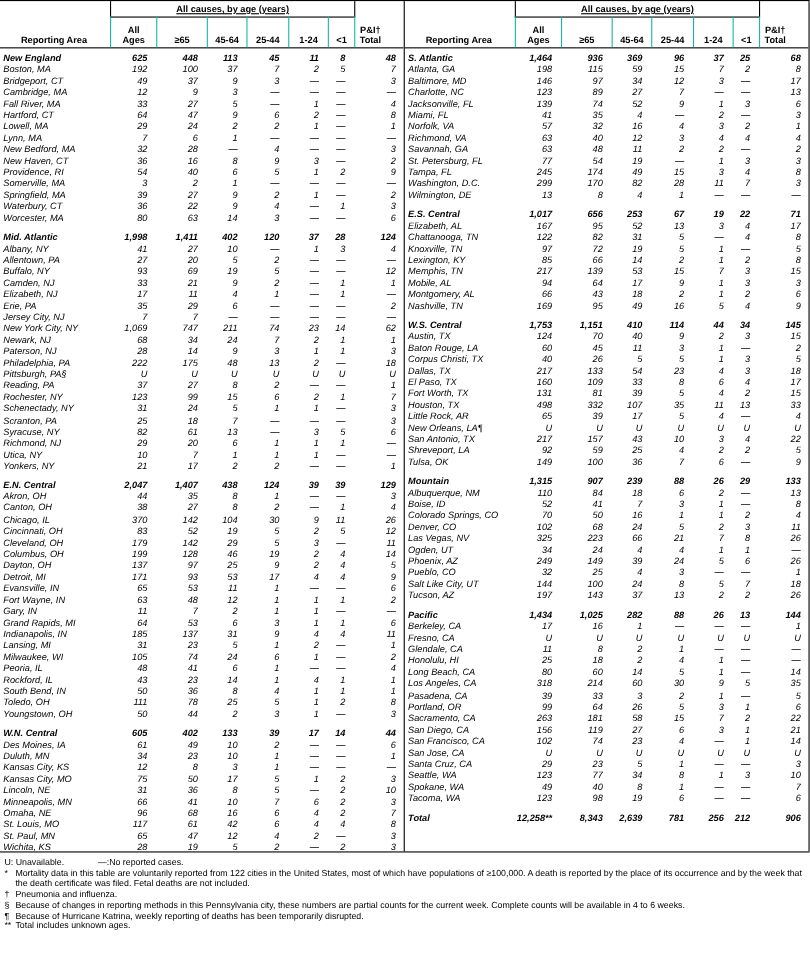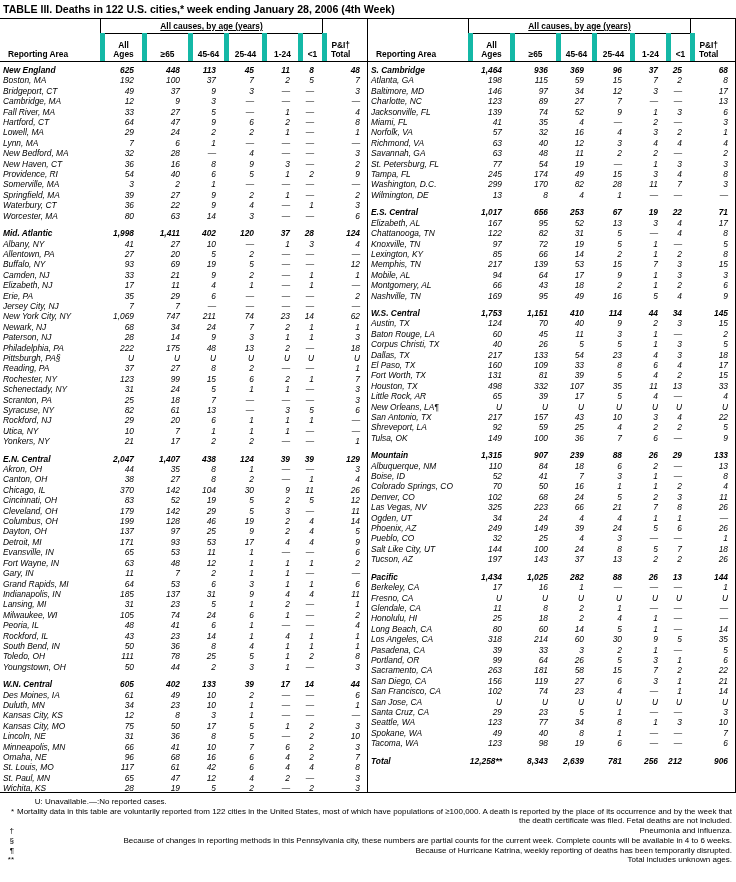--- a/index.html
+++ b/index.html
@@ -5,44 +5,43 @@
   html,body{margin:0;padding:0;background:#fff;color:#000;}
   body{width:736px;height:882px;overflow:hidden;font-family:"Liberation Sans",sans-serif;}
   .page{width:736px;height:882px;position:relative;}
   .title{font-weight:bold;font-size:10.6px;line-height:18px;height:18px;padding-left:3px;white-space:nowrap;}
   .table{display:flex;height:775px;border-top:1px solid #000;border-bottom:1px solid #000;box-sizing:border-box;}
   .panel{width:368px;box-sizing:border-box;border-right:1px solid #000;display:flex;flex-direction:column;overflow:hidden;}
   .h1{display:grid;grid-template-columns:100px 222px 46px;height:14px;text-decoration:underline;}
   .h1 .g{border-left:1px solid #000;border-bottom:1px solid #000;text-align:center;font-weight:bold;font-size:8.4px;line-height:14px;}
   .h1 .pi{border-left:1px solid #000;}
   .h2{display:grid;grid-template-columns:100px 42px 46px 36px 38px 36px 24px 46px;height:28px;border-bottom:1px solid #000;}
-  .h2 .c{border-left:5px solid #14b8a6;display:flex;align-items:flex-end;justify-content:center;text-align:center;
+  .h2 .c{border-left:1px solid #14b8a6;display:flex;align-items:flex-end;justify-content:center;text-align:center;
          font-weight:bold;font-size:8.4px;line-height:9px;padding-bottom:2px;white-space:pre-line;}
-  .h2 .nm{border-left:none;justify-content:flex-start;text-align:center;padding-left:8px;}
+  .h2 .nm{border-left:none;justify-content:flex-start;text-align:center;padding-left:19px;}
   .h2 .pi{justify-content:flex-start;text-align:center;padding-left:4px;}
   .body{flex:1;padding-top:3px;overflow:hidden;font-style:italic;}
   .section{margin-top:0;}
   .section + .section{margin-top:7px;}
   .row{display:grid;grid-template-columns:100px 42px 46px 36px 38px 36px 24px 46px;font-size:8.4px;line-height:10.4px;}
   .row.bold{font-weight:bold;}
   .cell{white-space:nowrap;overflow:hidden;}
   .cell.name{padding-left:3px;}
   .cell.num{text-align:right;padding-right:8px;}
-  .foot{padding:4px 4px 0 4px;font-size:8px;line-height:9.7px;text-align:right;}
+  .foot{padding:4px 4px 0 4px;font-size:8px;line-height:9.7px;}
   .legend{display:flex;}
   .legend .l1{width:85px;}
   .fnote{display:flex;}
   .fnote .mk{width:10px;flex:none;}
   .fnote .tx{flex:1;}
 </style>
 </head>
 <body>
 
 <div class="page">
-  <div class="title">TABLE III. Deaths in 122 U.S. cities,* week ending January 28, 2006 (4th Week)</div>
 
   <div class="table">
 
     <div class="panel">
       <div class="h1">
         <div class="s"></div>
         <div class="g">All causes, by age (years)</div>
         <div class="pi"></div>
       </div>
       <div class="h2">
@@ -385,21 +384,21 @@
               <div class="cell name">Syracuse, NY</div>
               <div class="cell num">82</div>
               <div class="cell num">61</div>
               <div class="cell num">13</div>
               <div class="cell num">—</div>
               <div class="cell num">3</div>
               <div class="cell num">5</div>
               <div class="cell num">6</div>
             </div>
             <div class="row">
-              <div class="cell name">Rockford, NJ</div>
+              <div class="cell name">Richmond, NJ</div>
               <div class="cell num">29</div>
               <div class="cell num">20</div>
               <div class="cell num">6</div>
               <div class="cell num">1</div>
               <div class="cell num">1</div>
               <div class="cell num">1</div>
               <div class="cell num">—</div>
             </div>
             <div class="row">
               <div class="cell name">Utica, NY</div>
@@ -763,21 +762,21 @@
         <div class="c">45-64</div>
         <div class="c">25-44</div>
         <div class="c">1-24</div>
         <div class="c">&lt;1</div>
         <div class="c pi">P&amp;I†
 Total</div>
       </div>
       <div class="body">
           <div class="section">
             <div class="row bold">
-              <div class="cell name">S. Cambridge</div>
+              <div class="cell name">S. Atlantic</div>
               <div class="cell num">1,464</div>
               <div class="cell num">936</div>
               <div class="cell num">369</div>
               <div class="cell num">96</div>
               <div class="cell num">37</div>
               <div class="cell num">25</div>
               <div class="cell num">68</div>
             </div>
             <div class="row">
               <div class="cell name">Atlanta, GA</div>

